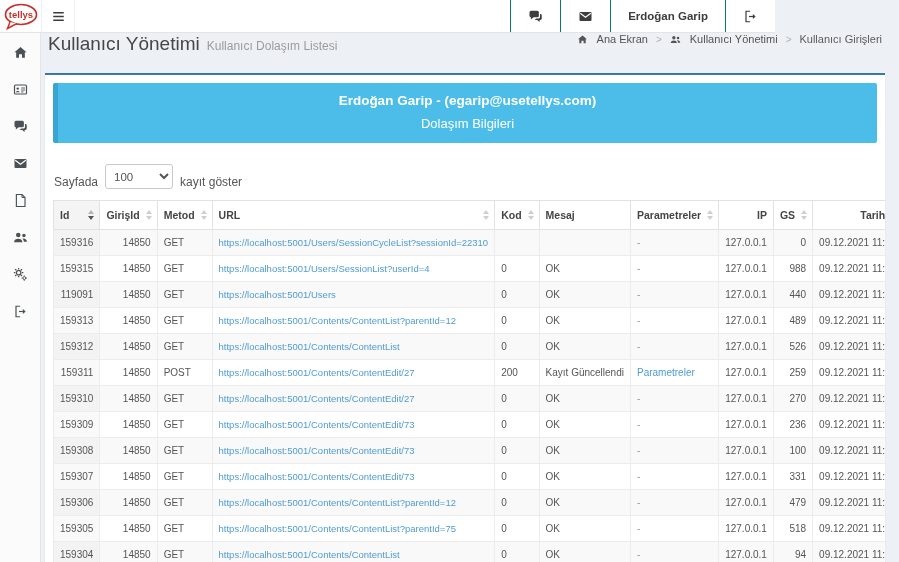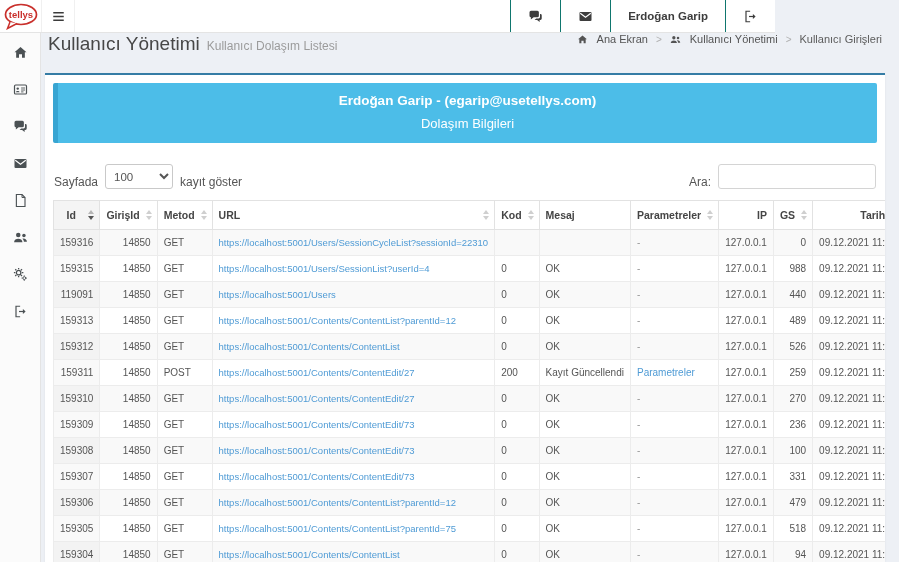--- a/index.html
+++ b/index.html
@@ -60,21 +60,21 @@
   .search-group input{width:158px;height:25px;border:1px solid #d4d4d4;border-radius:3px;
     padding:0 6px;font-family:inherit;font-size:12px;color:#555;outline:none;}
 
   
   table{width:100%;border-collapse:collapse;font-size:10px;color:#555;}
   th,td{border:1px solid #ececec;white-space:nowrap;overflow:hidden;}
   th{border-color:#e2e2e2;color:#454545;font-size:10.5px;font-weight:bold;
     padding:8px 6px;position:relative;text-align:left;}
   th.has-sort{padding-right:17px;cursor:pointer;}
   th.a-r{text-align:right;}
-  th.sorted{background:#f4f4f4;text-align:center;}
+  th.sorted{background:#f4f4f4;}
   td{padding:7px 6px;}
   td.a-r{text-align:right;}
   td.sorted{background:rgba(0,0,0,.022);}
   tbody tr:nth-child(odd){background:#f9f9f9;}
   tbody tr:nth-child(even){background:#fff;}
   a{color:var(--link);text-decoration:none;}
   td.c-url{font-size:9.5px;}
   .dash{color:#999;}
 
   .sort{position:absolute;right:5px;top:50%;transform:translateY(-50%);}
@@ -226,24 +226,20 @@
     </div>
 
     <div class="controls">
       <div class="length-group">
         <span>Sayfada</span>
         <select>
           <option>100</option>
         </select>
         <span>kayıt göster</span>
       </div>
-      <div class="search-group">
-        <span>Ara:</span>
-        <input type="text" value="" style="">
-      </div>
     </div>
 
     <table>
       <colgroup id="cols">
           <col style="width: 50px;">
           <col style="width: 54px;">
           <col style="width: 56px;">
           <col style="width: 288px;">
           <col style="width: 48px;">
           <col style="width: 100px;">

